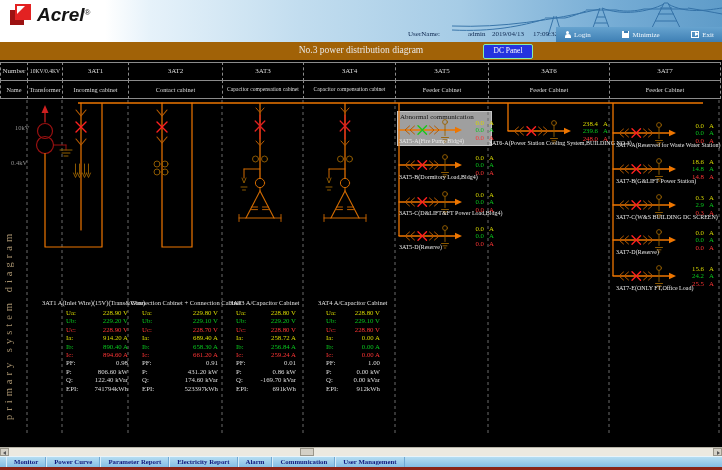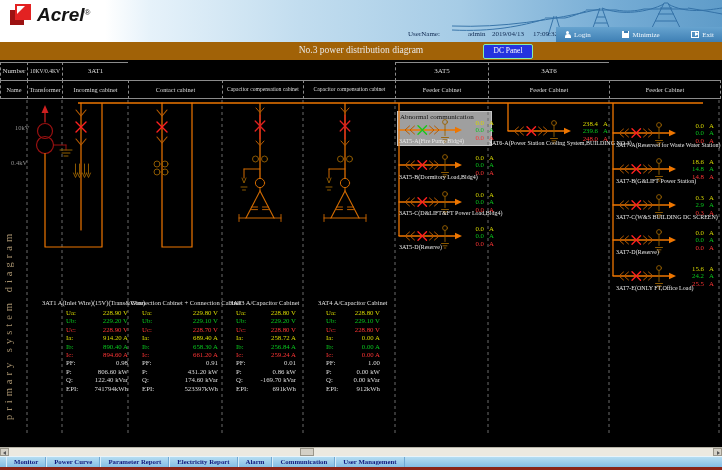--- a/index.html
+++ b/index.html
@@ -215,22 +215,26 @@
       <use href="#fb" x="613" y="73" style="color:#ff2020"></use>
       <use href="#fb" x="613" y="109" style="color:#ff2020"></use>
       <use href="#fb" x="613" y="145" style="color:#ff2020"></use>
       <use href="#fb" x="613" y="180" style="color:#ff2020"></use>
       <use href="#fb" x="613" y="216" style="color:#ff2020"></use>
     </svg>
 
     <div class="hc" style="left:0;width:27px;top:2px">Number</div>
     <div class="hc sm" style="left:27px;width:35px;top:2px">10KV/0.4KV</div>
     <div class="hc" style="left:62px;width:66px;top:2px">3AT1</div>
+    <div class="hc" style="left:128px;width:94px;top:2px">3AT2</div>
+    <div class="hc" style="left:222px;width:81px;top:2px">3AT3</div>
+    <div class="hc" style="left:303px;width:92px;top:2px">3AT4</div>
     <div class="hc" style="left:395px;width:93px;top:2px">3AT5</div>
     <div class="hc" style="left:488px;width:121px;top:2px">3AT6</div>
+    <div class="hc last" style="left:609px;width:112px;top:2px">3AT7</div>
 
     <div class="hc nm" style="left:0;width:27px;top:20px">Name</div>
     <div class="hc nm" style="left:27px;width:35px;top:20px">Transformer</div>
     <div class="hc nm" style="left:62px;width:66px;top:20px">Incoming cabinet</div>
     <div class="hc nm" style="left:128px;width:94px;top:20px">Contact cabinet</div>
     <div class="hc sm" style="left:222px;width:81px;top:20px">Capacitor compensation cabinet</div>
     <div class="hc sm" style="left:303px;width:92px;top:20px">Capacitor compensation cabinet</div>
     <div class="hc nm" style="left:395px;width:93px;top:20px">Feeder Cabinet</div>
     <div class="hc nm" style="left:488px;width:121px;top:20px">Feeder Cabinet</div>
     <div class="hc nm last" style="left:609px;width:112px;top:20px">Feeder Cabinet</div>

